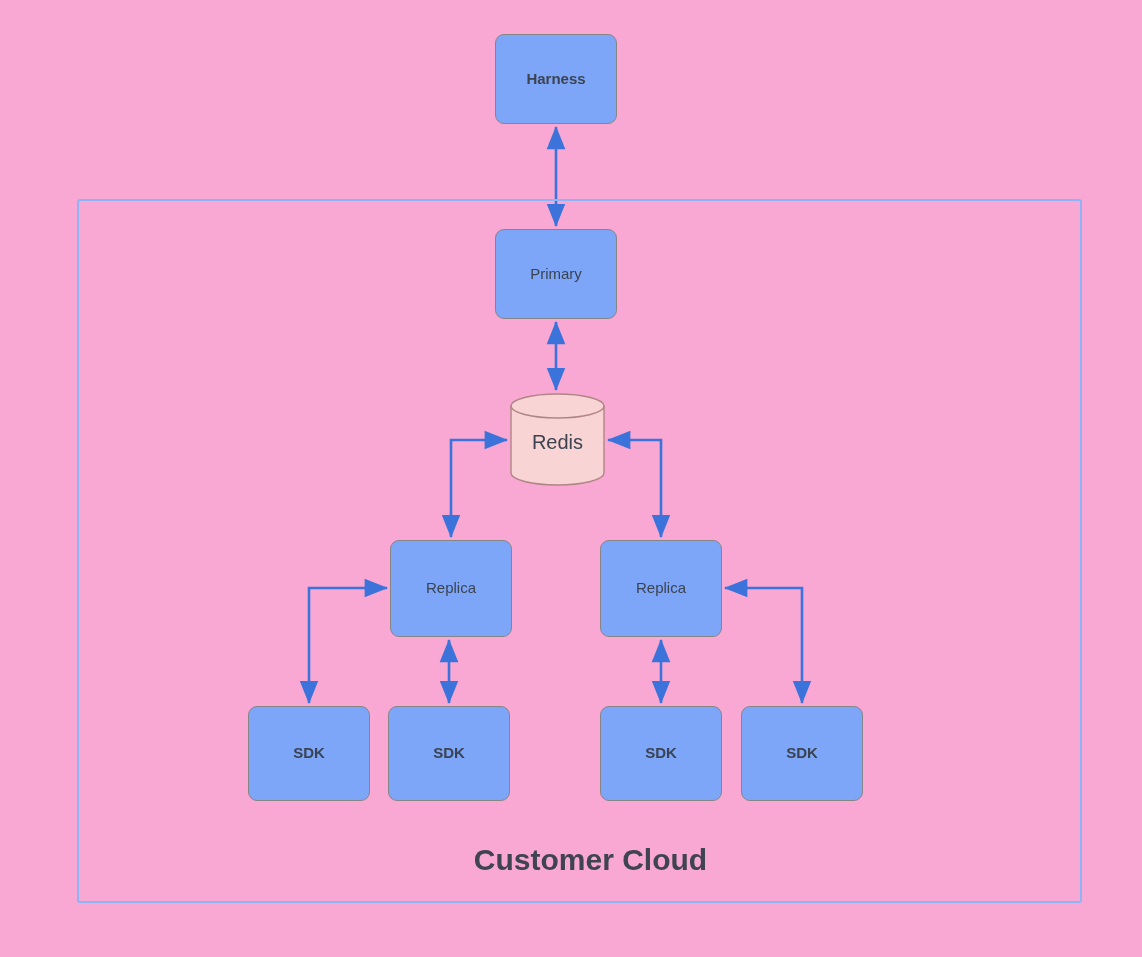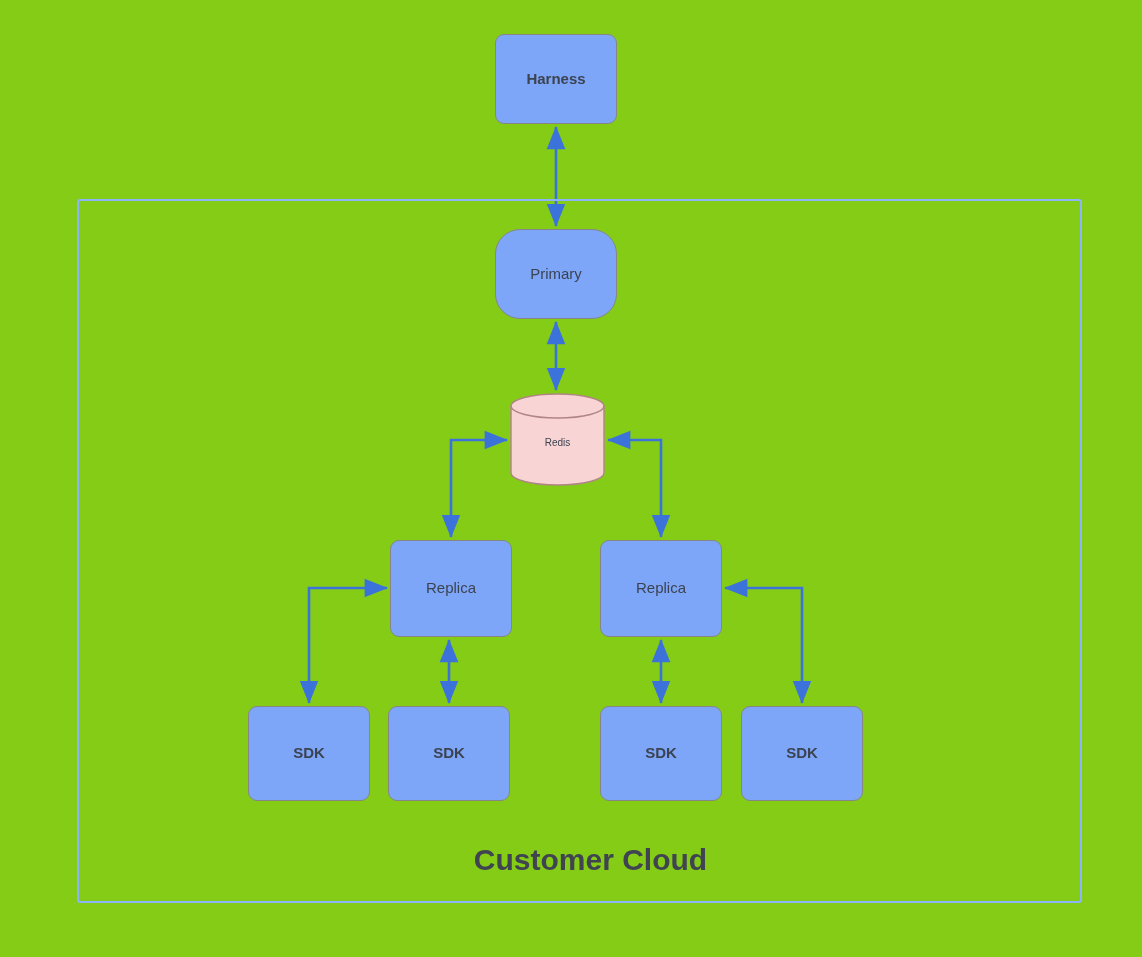--- a/index.html
+++ b/index.html
@@ -7,21 +7,21 @@
     padding: 0;
     background: #ffffff;
   }
   body {
     font-family: "Liberation Sans", sans-serif;
   }
   #diagram-root {
     position: relative;
     width: 1142px;
     height: 957px;
-    background: #84cc16;
+    background: #f9a8d4;
     overflow: hidden;
   }
   #svg-layer {
     position: absolute;
     left: 0;
     top: 0;
     width: 1142px;
     height: 957px;
   }
   .node {
@@ -66,21 +66,21 @@
     position: absolute;
     z-index: 3;
     display: flex;
     align-items: center;
     justify-content: center;
   }
   #redis-node .redis-label {
     position: relative;
     z-index: 2;
     color: #3b4351;
-    font-size: 10px;
+    font-size: 20px;
     margin-top: 6px;
   }
   #redis-node svg {
     position: absolute;
     left: 0;
     top: 0;
   }
 </style>
 </head>
 <body>
@@ -116,21 +116,21 @@
       <path d="M661,640 L661,703"></path>
 
       <path d="M725,588 L802,588 L802,703"></path>
     </g>
   </svg>
 
   <div class="node bold" style="left:495px; top:34px; width:122px; height:90px;">
     <span class="node-label">Harness</span>
   </div>
 
-  <div class="node" style="left:495px; top:229px; width:122px; height:90px;border-radius:25px;">
+  <div class="node" style="left:495px; top:229px; width:122px; height:90px;">
     <span class="node-label">Primary</span>
   </div>
 
   <div id="redis-node" style="left:510px; top:393px; width:95px; height:93px;">
     <svg width="95" height="93" viewBox="0 0 95 93" xmlns="http://www.w3.org/2000/svg">
       <path d="M1,13 L1,80 A46.5,12 0 0,0 94,80 L94,13 Z" fill="#F8D4D4" stroke="#B08585" stroke-width="1.4"></path>
       <ellipse cx="47.5" cy="13" rx="46.5" ry="12" fill="#F8D4D4" stroke="#B08585" stroke-width="1.4"></ellipse>
     </svg>
     <span class="redis-label">Redis</span>
   </div>

